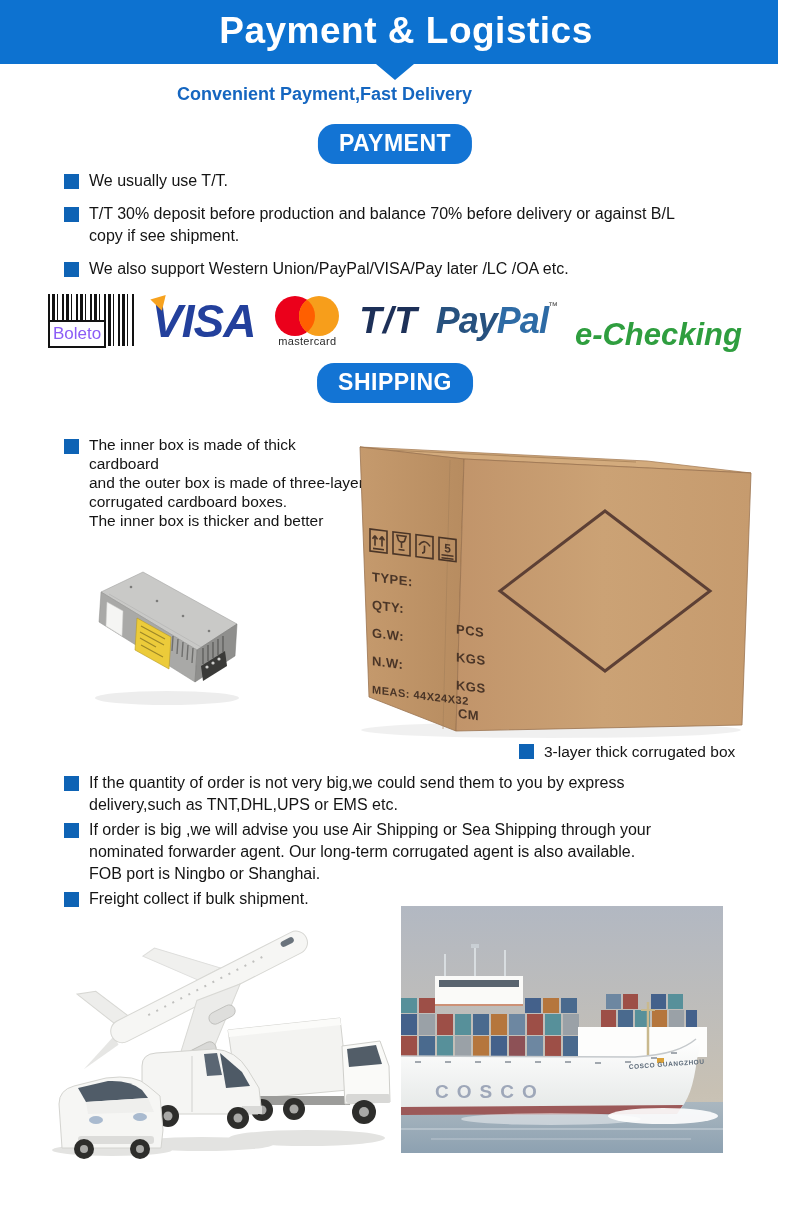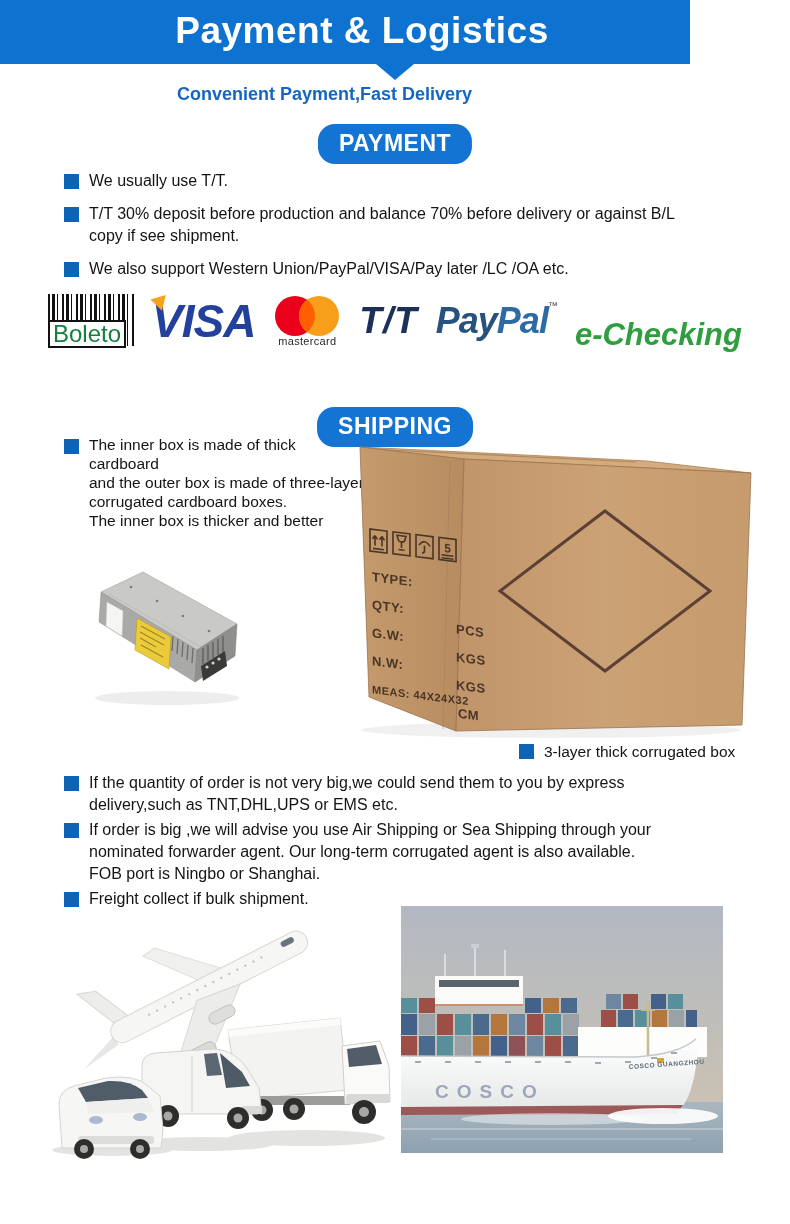--- a/index.html
+++ b/index.html
@@ -4,40 +4,40 @@
 <style>
   * { margin:0; padding:0; box-sizing:border-box; }
   html,body { background:#ffffff; }
   .page {
     position:relative; width:790px; height:1224px; margin:0 auto;
     background:#ffffff; overflow:hidden;
     font-family:"Liberation Sans", sans-serif; color:#151515;
   }
   
   .banner {
-    position:absolute; left:0; top:0; width:690px; height:64px;
+    position:absolute; left:0; top:0; width:778px; height:64px;
     background:#0d72d0; color:#ffffff; text-align:center;
     font-size:37px; font-weight:bold; line-height:62px; letter-spacing:0.5px;padding-left:34px;
   }
   .banner-pointer {
     position:absolute; left:376px; top:64px; width:0; height:0;
     border-left:19px solid transparent; border-right:19px solid transparent;
     border-top:16px solid #0d72d0;
   }
   .tagline {
     position:absolute; left:0; top:84px; width:649px; text-align:center;
     color:#1566c0; font-size:18px; font-weight:bold;
   }
   .pill {
     position:absolute; left:50%; transform:translateX(-50%);
     background:#1374d4; color:#ffffff; font-size:23px; font-weight:bold;
     padding:6px 21px 7px 21px; border-radius:17px; letter-spacing:0.5px;
   }
   .pill-payment { top:124px; }
-  .pill-shipping { top:363px;margin-top:44px; }
+  .pill-shipping { top:363px; }
   
   .bullets { position:absolute; left:64px; width:700px; }
   .bullets-payment { top:170px; }
   .bullets-shipping { top:772px; width:690px; }
   .bullet-row { display:flex; align-items:flex-start; margin-bottom:11px; }
   .bullets-shipping .bullet-row { margin-bottom:3px; }
   .sq {
     flex:0 0 auto; width:15px; height:15px; background:#0e63b5;
     margin:4px 10px 0 0; display:inline-block;
   }
@@ -49,21 +49,21 @@
   }
   .logo { position:relative; display:flex; flex-direction:column; align-items:center; justify-content:center; }
   .boleto { width:86px; height:54px; position:relative; }
   .barcode {
     position:absolute; left:0; top:0; width:86px; height:52px;
     background:
       repeating-linear-gradient(90deg,#121212 0 2px,#ffffff 2px 4px,#121212 4px 7px,#ffffff 7px 9px,#121212 9px 10px,#ffffff 10px 14px);
   }
   .boleto-label {
     position:absolute; left:0; bottom:0; background:#ffffff; border:2px solid #121212;
-    font-size:24px; color:#15803d; padding:0 3px; line-height:24px;
+    font-size:17px; color:#8b5cf6; padding:0 3px; line-height:24px;
   }
   .visa { position:relative; }
   .visa-text { font-size:46px; font-weight:bold; font-style:italic; color:#23409c; letter-spacing:-1px; }
   .visa-flame {
     position:absolute; left:0px; top:3px; width:0; height:0;
     border-left:8px solid transparent; border-right:8px solid transparent;
     border-top:14px solid #f7a21e; transform:rotate(-16deg);
   }
   .mc-label { font-size:11px; color:#2b2b2b; margin-top:-2px; letter-spacing:0.3px; }
   .tt-text { font-size:37px; font-weight:bold; font-style:italic; color:#1d3058; letter-spacing:1px; }

